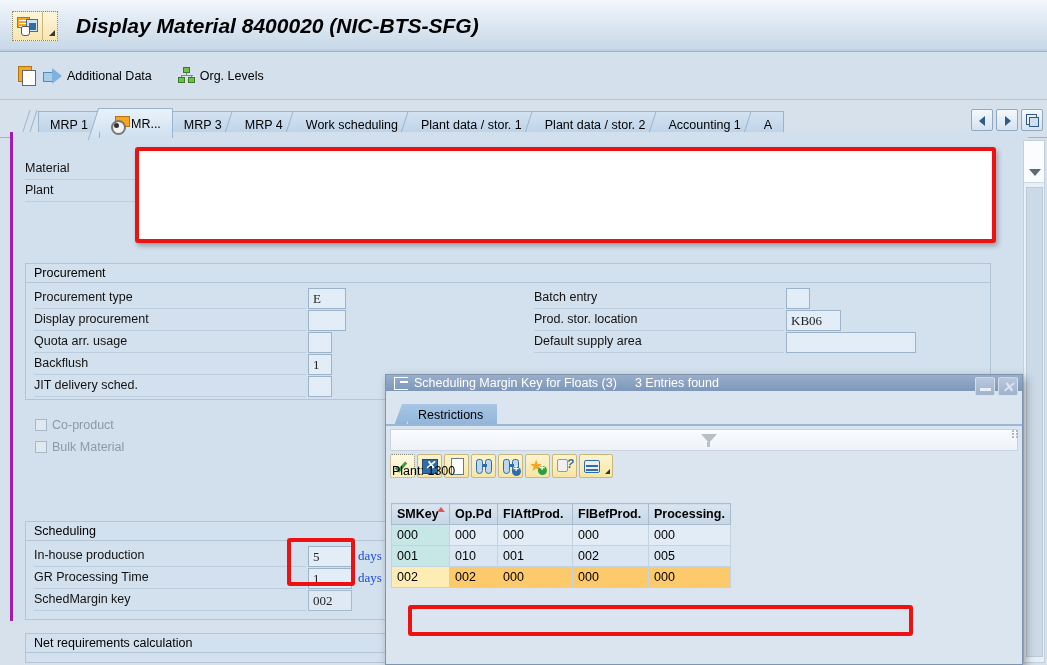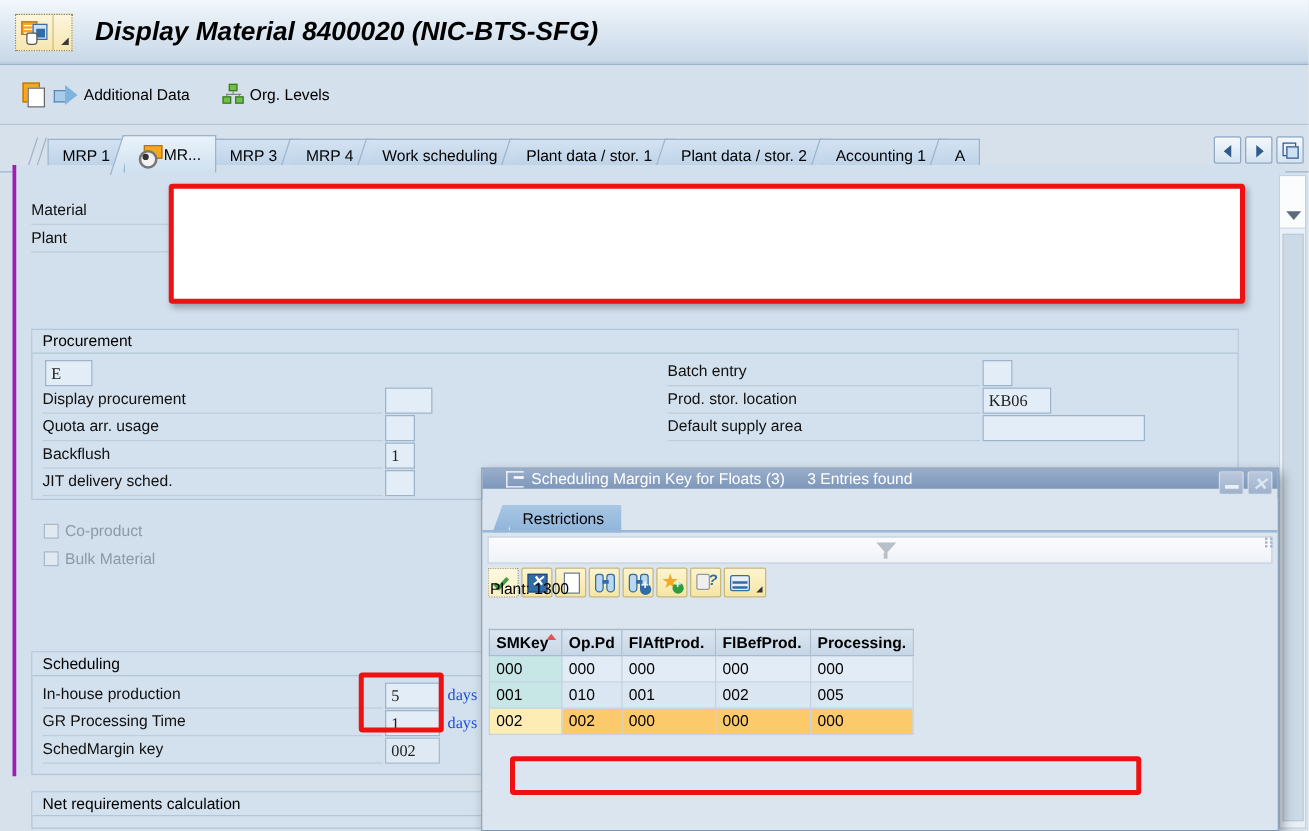--- a/index.html
+++ b/index.html
@@ -223,21 +223,21 @@
     position: absolute; left: 385px; top: 374px; width: 638px; height: 291px;
     background: #dbe5f0;
     border: 1px solid #7f95ae;
     box-shadow: 3px 4px 9px rgba(0,0,0,0.35);
   }
   .dlg-title {
     height: 16px;
     background: linear-gradient(to bottom,#9aaecb 0%, #8ba2c2 50%, #7e97ba 100%);
     display: flex; align-items: center;
     color: #fff;
-    padding-left: 19px;
+    padding-left: 8px;
     position: relative;
   }
   .dlg-title-icon {
     width: 14px; height: 13px; border: 1.5px solid #fff; position: relative; margin-right: 6px;
     border-right: none;
   }
   .dlg-title-icon::after {
     content:""; position:absolute; left:5px; top:3px; width:8px; height:2px; background:#fff;
     box-shadow: 4px -3px 0 -1px #fff, 4px 3px 0 -1px #fff;
   }
@@ -446,20 +446,21 @@
       <div class="field-label" style="width:290px;">Material</div>
     </div>
     <div class="field-row" style="left:12px; top:48px;">
       <div class="field-label" style="width:290px;">Plant</div>
     </div>
 
     <div class="group" style="left:12px; top:131px; width:966px; height:137px;">
       <div class="group-hd">Procurement</div>
 
       <div class="field-row" style="left:8px; top:23px;">
+        <div class="field-label" style="width:272px;">Procurement type</div>
         <div class="inp" style="width:38px; margin-left:2px;">E</div>
       </div>
       <div class="field-row" style="left:8px; top:45px;">
         <div class="field-label" style="width:272px;">Display procurement</div>
         <div class="inp" style="width:38px; margin-left:2px;"></div>
       </div>
       <div class="field-row" style="left:8px; top:67px;">
         <div class="field-label" style="width:272px;">Quota arr. usage</div>
         <div class="inp" style="width:24px; margin-left:2px;"></div>
       </div>

